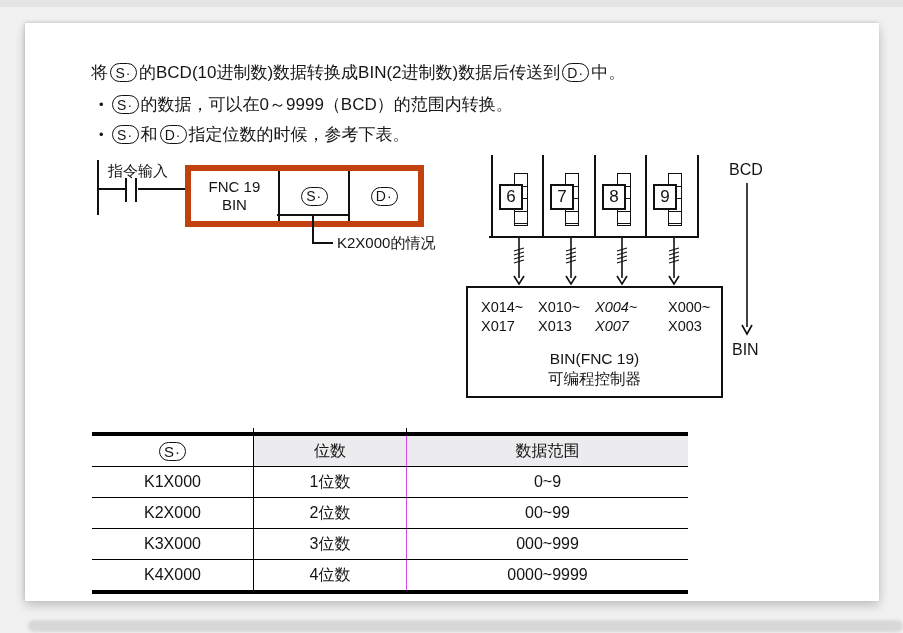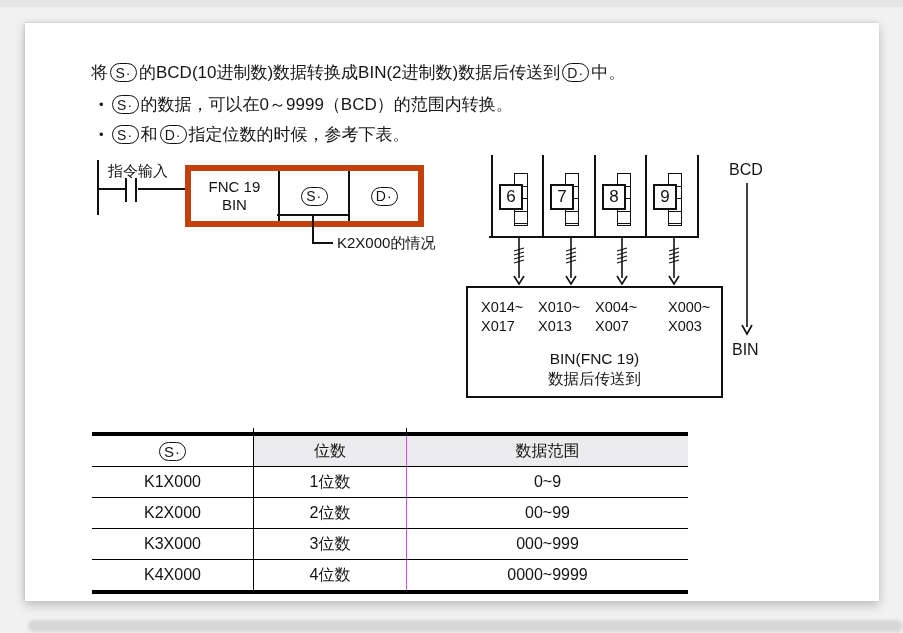--- a/index.html
+++ b/index.html
@@ -167,30 +167,30 @@
 
   <div class="abs plc-box">
     <div class="xlabel" style="left:13px;">
       <div>X014~</div>
       <div>X017</div>
     </div>
     <div class="xlabel" style="left:70px;">
       <div>X010~</div>
       <div>X013</div>
     </div>
-    <div class="xlabel" style="left:127px;">
+    <div class="xlabel" style="left:127px;font-style:italic;">
       <div>X004~</div>
       <div>X007</div>
     </div>
     <div class="xlabel" style="left:184px;margin-left:16px;">
       <div>X000~</div>
       <div>X003</div>
     </div>
     <div class="plc-t1">BIN(FNC 19)</div>
-    <div class="plc-t2">数据后传送到</div>
+    <div class="plc-t2">可编程控制器</div>
   </div>
 
   <div class="abs bcd-label">BCD</div>
   <svg class="abs bcd-arrow" width="16" height="154" viewBox="0 0 16 154">
     <line x1="8" y1="0" x2="8" y2="144" stroke="#111" stroke-width="1.6"></line>
     <path d="M3 142 L8 151 L13 142" stroke="#111" stroke-width="1.6" fill="none"></path>
   </svg>
   <div class="abs bin-label">BIN</div>
 
   <div class="abs tbl">

